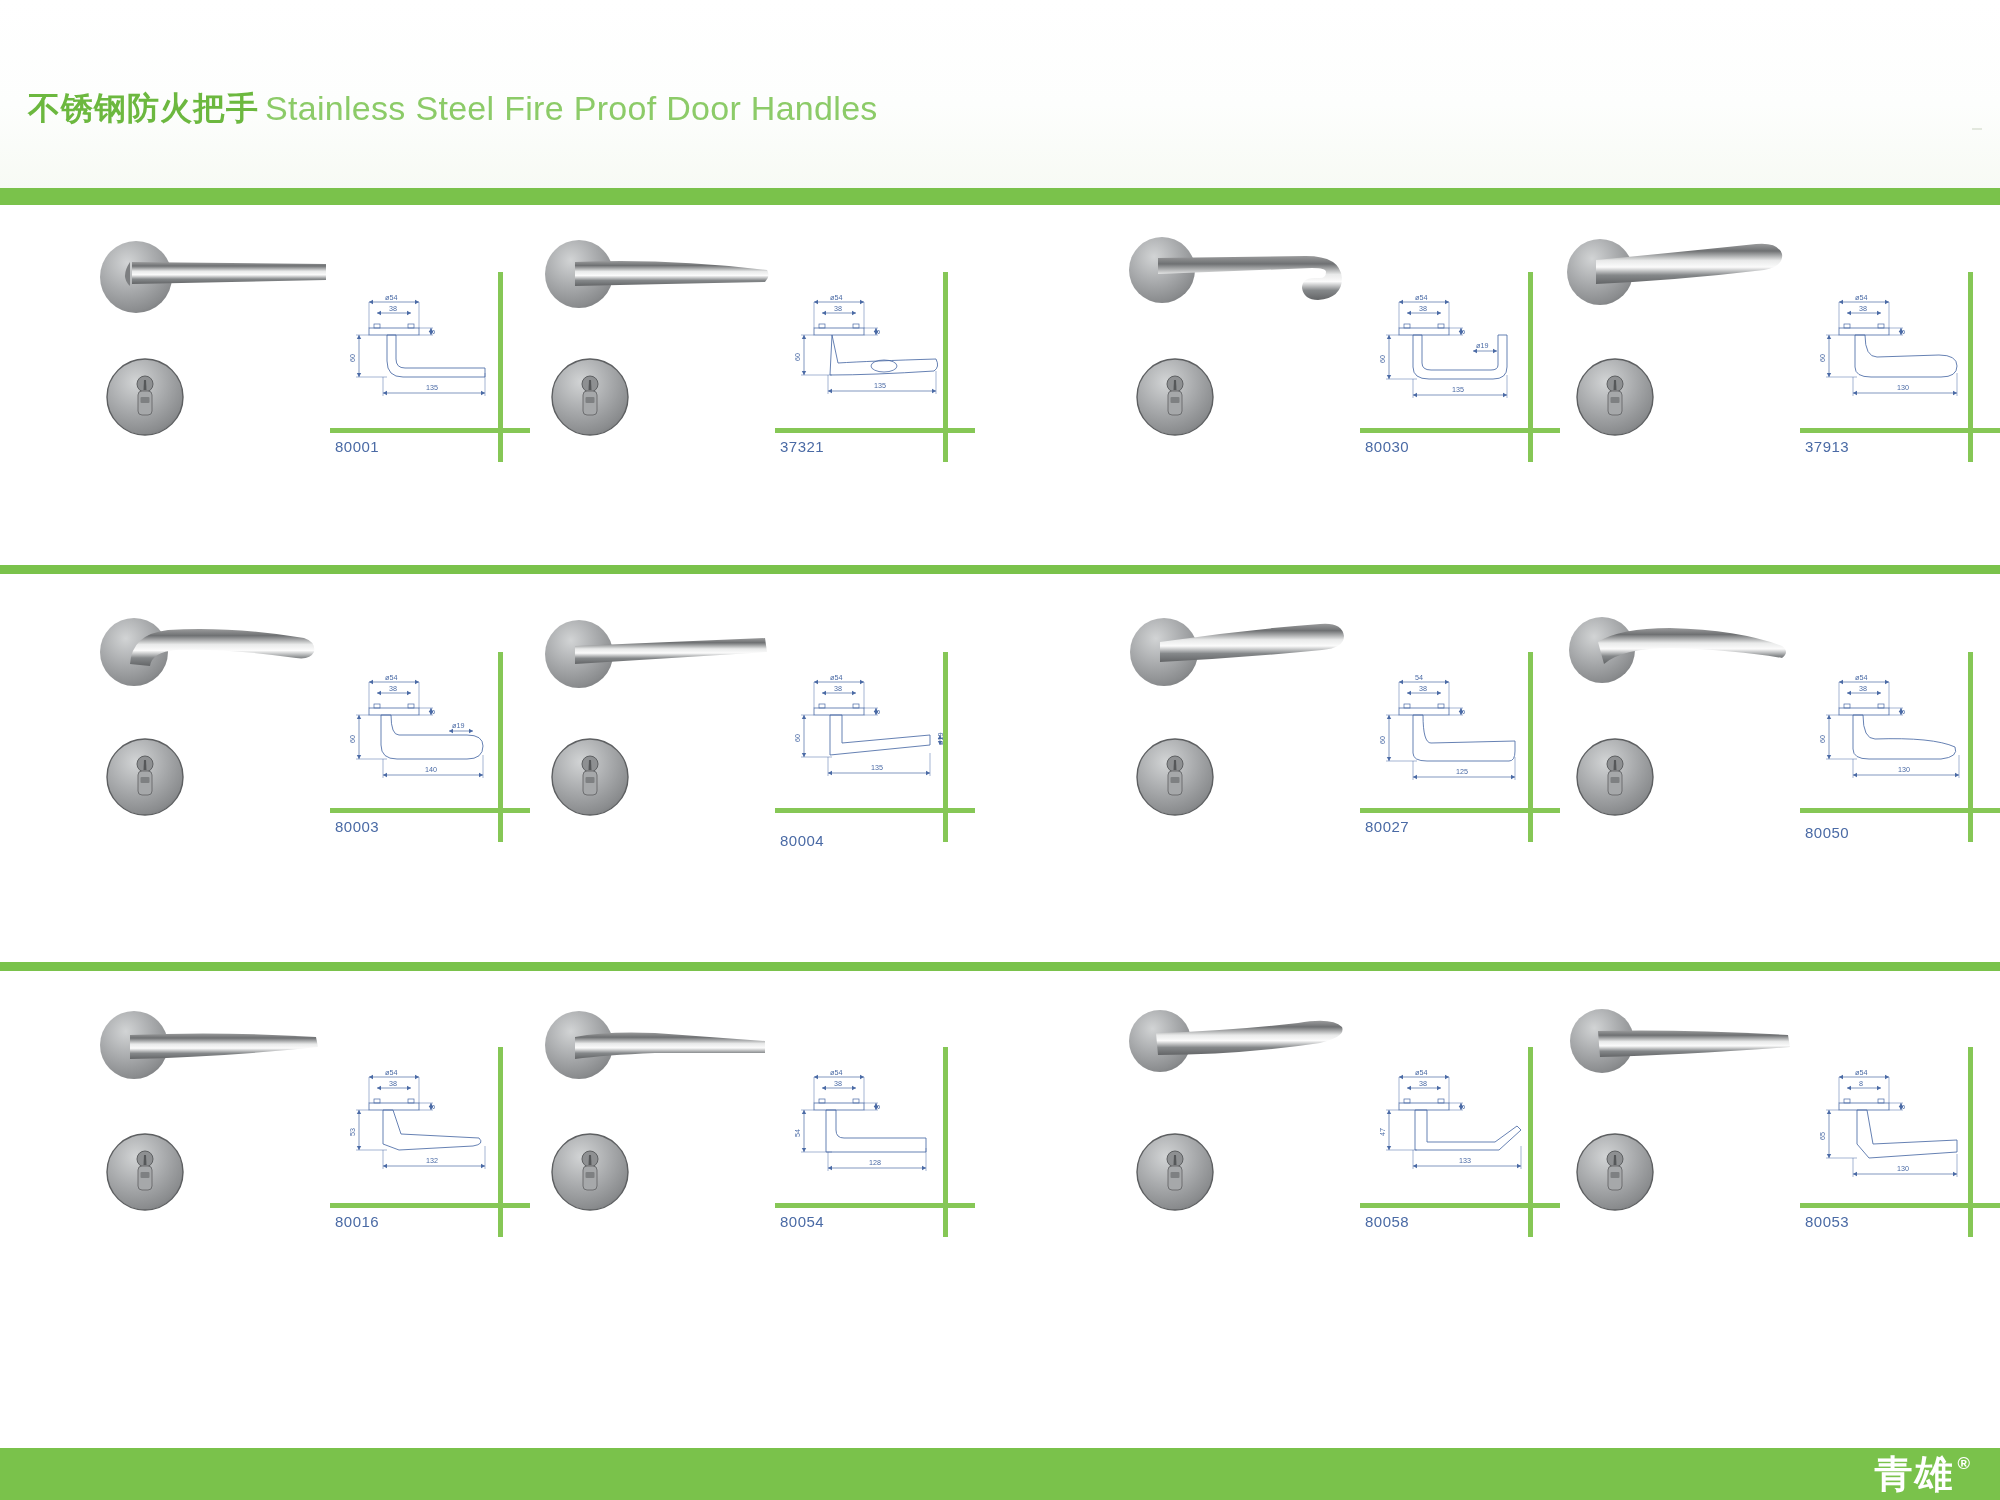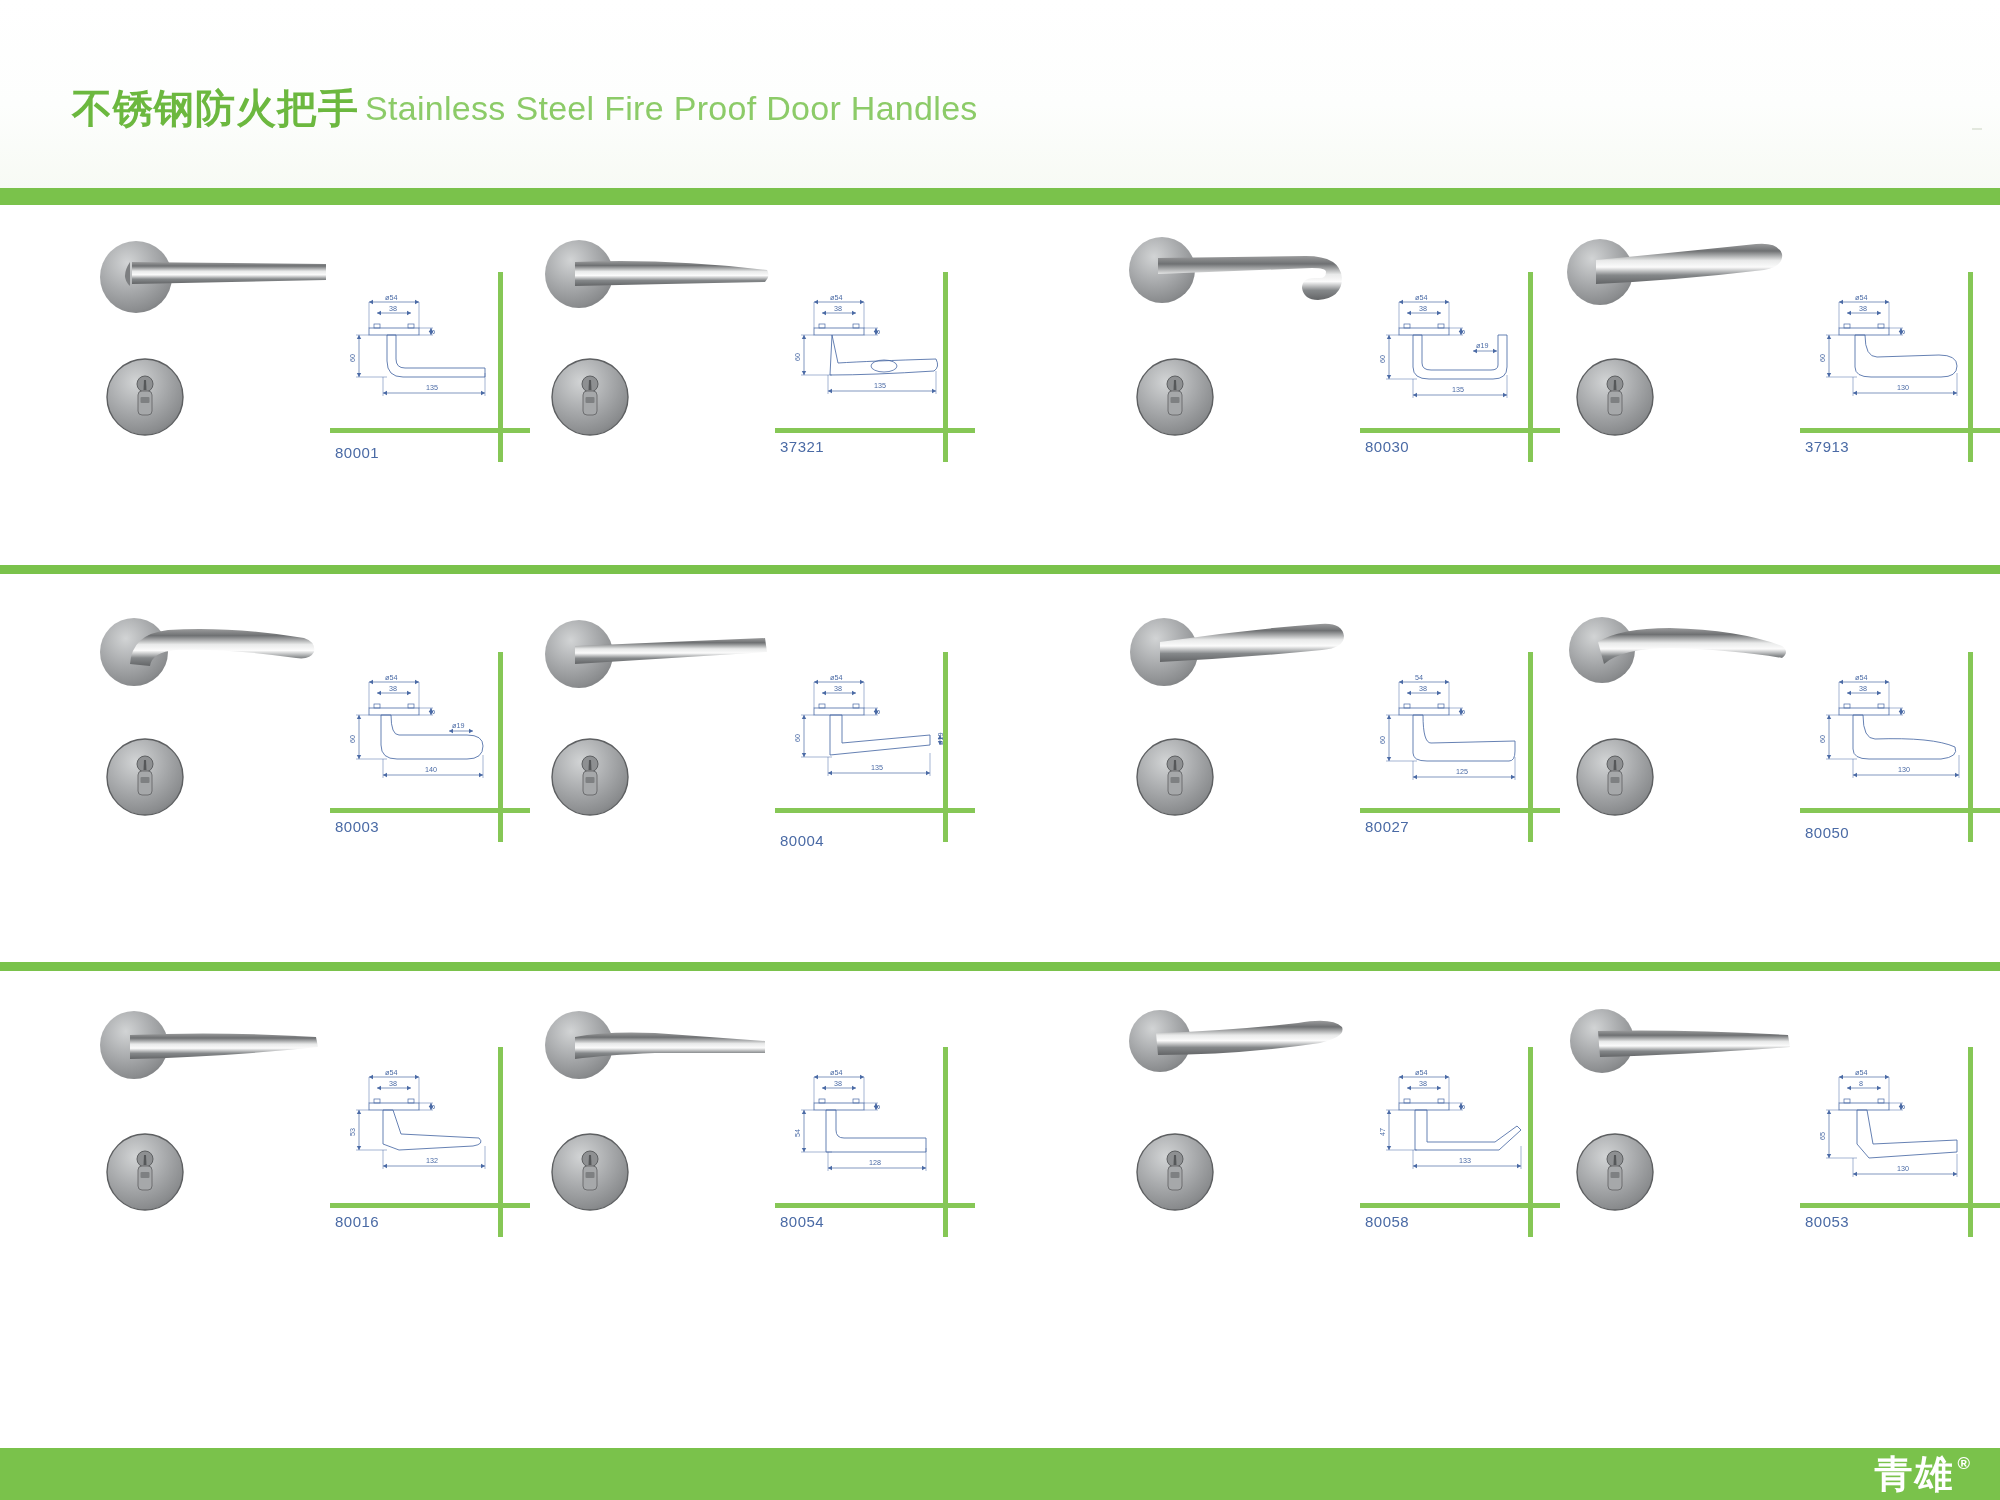--- a/index.html
+++ b/index.html
@@ -16,22 +16,22 @@
     position:absolute; left:0; top:0; width:2000px; height:190px;
     background:linear-gradient(180deg,#ffffff 0%,#fdfefd 55%,#f7faf4 100%);
   }
   .header-title {
     position:absolute; left:28px; top:108px;
     transform:translateY(-50%);
     white-space:nowrap;
     line-height:1;
   }
   .title-cn {
-    font-size:40px; font-weight:bold; color:#6cb83f;
-    letter-spacing:1px; vertical-align:middle;margin-left:44px;
+    font-size:32px; font-weight:bold; color:#6cb83f;
+    letter-spacing:1px; vertical-align:middle;
   }
   .title-en {
     font-size:34px; font-weight:400; color:#8ccb68;
     letter-spacing:0.3px; vertical-align:middle; margin-left:6px;text-align:right;
   }
   .header-bar {
     position:absolute; left:0; top:188px; width:2000px; height:17px;
     background:#7ac24b;
   }
   .header-tick {
@@ -234,21 +234,21 @@
           <line x1="48" y1="113" x2="150" y2="113" stroke="#4a6aa5" stroke-width="0.7"></line>
           <path d="M48 113 l4 -2.2 l0 4.4 Z" fill="#4a6aa5"></path>
           <path d="M150 113 l-4 -2.2 l0 4.4 Z" fill="#4a6aa5"></path>
           <line x1="48" y1="97" x2="48" y2="116" stroke="#4a6aa5" stroke-width="0.5"></line>
           <line x1="150" y1="93" x2="150" y2="116" stroke="#4a6aa5" stroke-width="0.5"></line>
           <text x="91" y="110" font-size="7.2" fill="#4a6aa5" font-family="Liberation Sans, sans-serif">135</text>
         </svg>
       </div>
       <div class="bracket-v" style="left: 468px; top: 72px; height: 190px;"></div>
       <div class="bracket-h" style="left: 300px; top: 228px; width: 200px;"></div>
-      <div class="model-label" style="left: 305px; top: 238px; margin-top: 6px;">80001</div>
+      <div class="model-label" style="left: 305px; top: 238px;">80001</div>
     </div>
     <div class="cell cell-1">
       <div class="photo-zone">
         <div class="lever-wrap">
           <svg width="240" height="110" viewBox="0 0 240 110">
 <defs>
   <linearGradient id="mv" x1="0" y1="0" x2="0" y2="1">
     <stop offset="0%" stop-color="#9a9b9c"></stop>
     <stop offset="18%" stop-color="#6f7173"></stop>
     <stop offset="42%" stop-color="#e9eaea"></stop>

